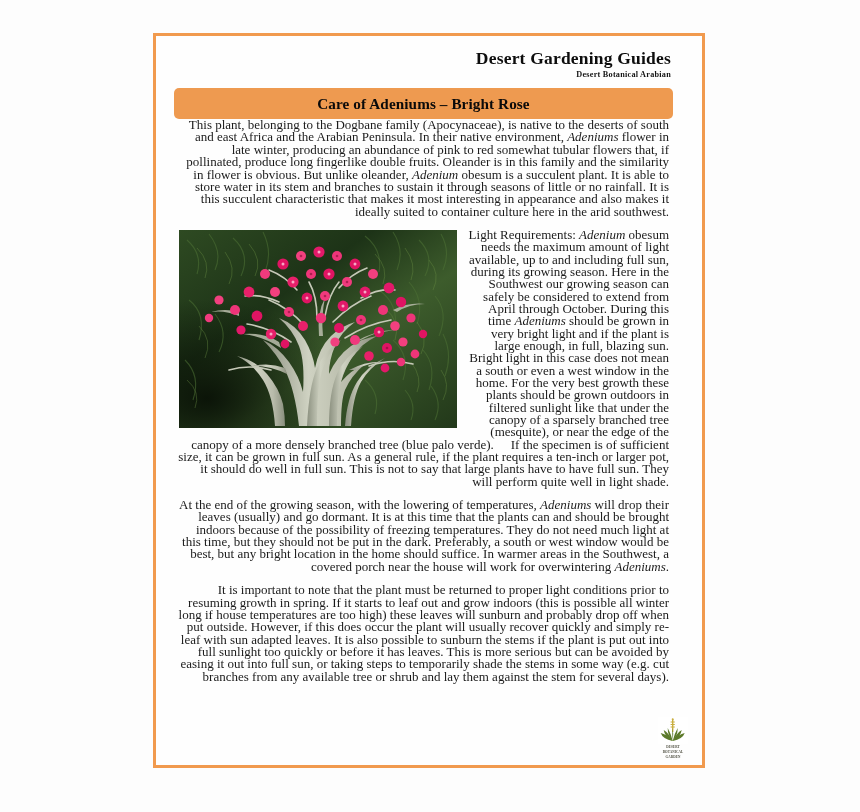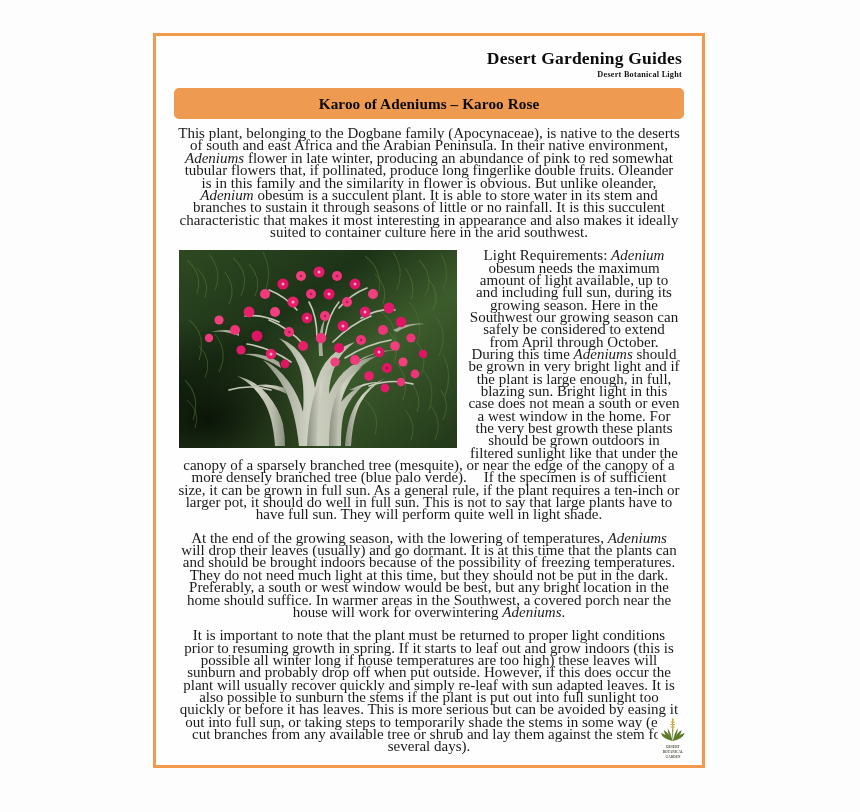--- a/index.html
+++ b/index.html
@@ -33,21 +33,21 @@
     background: #fefefe;
     box-sizing: border-box;
   }
 
   .doc-inner {
     position: absolute;
     left: 0; top: 0;
     width: 100%;
     height: 100%;
     box-sizing: border-box;
-    padding: 12px 18px 10px 18px;
+    padding: 12px 29px 10px 18px;
   }
 
   
   .masthead {
     text-align: right;
     padding-right: 2px;
   }
   .masthead-title {
     font-family: "Liberation Serif", "DejaVu Serif", serif;
     font-weight: bold;
@@ -79,26 +79,26 @@
   .title-banner-text {
     font-family: "Liberation Serif", "DejaVu Serif", serif;
     font-weight: bold;
     font-size: 15.2px;
     color: #0a0a0a;
     letter-spacing: 0.1px;
   }
 
   
   .body-area {
-    margin-top: 8px;
+    margin-top: 0;
     padding: 0 4px 0 4px;
-    font-size: 15px;
+    font-size: 13px;
     line-height: 12.35px;
     color: #1a1a1a;
-    text-align: center;
+    text-align: right;
   }
   .body-area p {
     margin: 0 0 11px 0;
   }
   .body-area p:last-child {
     margin-bottom: 0;
   }
   .it { font-style: italic; }
   .bold { font-weight: normal; }
 
@@ -142,25 +142,25 @@
 </head>
 <body>
 
 <div id="page">
 
   <div class="doc-frame">
     <div class="doc-inner">
 
       <div class="masthead">
         <div class="masthead-title">Desert Gardening Guides</div>
-        <div class="masthead-sub">Desert Botanical Light</div>
+        <div class="masthead-sub">Desert Botanical Arabian</div>
       </div>
 
       <div class="title-banner">
-        <div class="title-banner-text">Karoo of Adeniums – Karoo Rose</div>
+        <div class="title-banner-text">Care of Adeniums – Bright Rose</div>
       </div>
 
       <div class="body-area">
 
         <p><span>This plant, belonging to the Dogbane family (Apocynaceae), is native to the deserts of south and east Africa and the Arabian Peninsula.  In their native environment, </span><span class="it">Adeniums</span><span> flower in late winter, producing an abundance of pink to red somewhat tubular flowers that, if pollinated, produce long fingerlike double fruits.  Oleander is in this family and the similarity in flower is obvious.  But unlike oleander, </span><span class="it">Adenium</span><span> obesum is a succulent plant.  It is able to store water in its stem and branches to sustain it through seasons of little or no rainfall.  It is this succulent characteristic that makes it most interesting in appearance and also makes it ideally suited to container culture here in the arid southwest.</span></p>
 
         <div class="plant-photo">
           <svg class="photo-svg" viewBox="0 0 278 198" preserveAspectRatio="none">
             <defs>
               <linearGradient id="bgFoliage" x1="0" y1="0" x2="1" y2="1">

